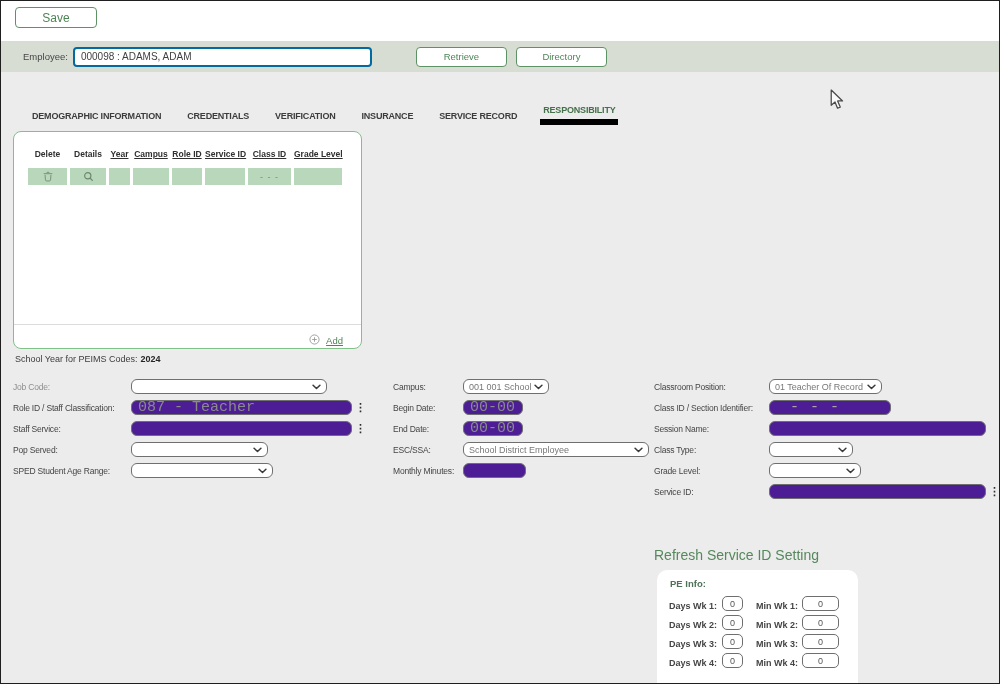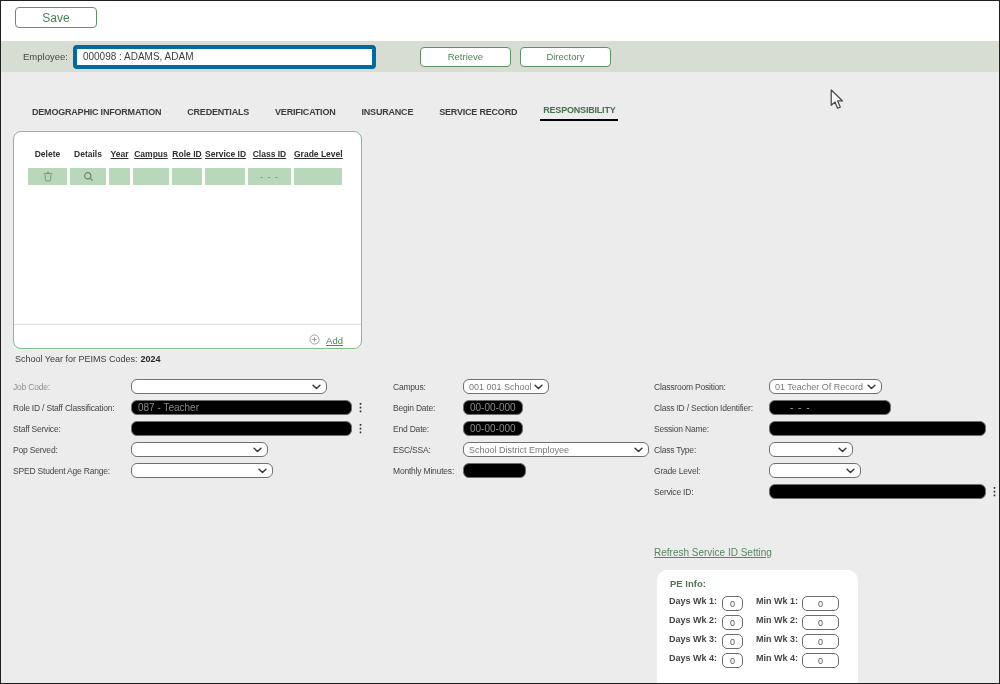--- a/index.html
+++ b/index.html
@@ -8,31 +8,31 @@
         font-family:"Liberation Sans",sans-serif;-webkit-font-smoothing:antialiased;}
   
   .topbar{position:absolute;top:0;left:0;right:0;height:40px;background:#ffffff;}
   .btn{display:flex;align-items:center;justify-content:center;background:#fff;
        border:1px solid #5d9364;border-radius:4px;color:#4e8456;cursor:pointer;box-sizing:border-box;}
   .btn-save{position:absolute;left:14px;top:6px;width:82px;height:21px;font-size:12px;}
   
   .empbar{position:absolute;top:40px;left:0;right:0;height:31px;background:#d7ddd2;
           display:flex;align-items:center;}
   .emp-label{margin-left:22px;font-size:9.5px;color:#474747;white-space:nowrap;}
-  .emp-input{margin-left:5px;width:283px;height:16px;border:4px solid #0369a1;border-radius:4px;
+  .emp-input{margin-left:5px;width:283px;height:16px;border:2px solid #0369a1;border-radius:4px;
              font-size:10px;color:#3f3f3f;padding:0 6px;background:#fff;
              font-family:"Liberation Sans",sans-serif;}
   .btn-retrieve{margin-left:44px;width:91px;height:20px;font-size:9.5px;}
   .btn-directory{margin-left:9px;width:91px;height:20px;font-size:9.5px;}
   
   .content{position:absolute;top:71px;left:0;right:0;bottom:0;}
   .tabs{position:absolute;left:28px;top:33px;display:flex;gap:20px;align-items:flex-end;text-align:right;}
   .tab{font-size:9px;font-weight:bold;letter-spacing:-0.2px;color:#3c3c3c;
        padding:0 3px 4px 3px;white-space:nowrap;cursor:pointer;}
-  .tab.active{color:#44704a;border-bottom:2px solid #000000;}
+  .tab.active{color:#44704a;border-bottom:6px solid #000000;}
   
   .gridbox{position:absolute;left:12px;top:59px;width:349px;height:218px;background:#fff;
            border:1px solid #82c08a;border-radius:8px;box-sizing:border-box;}
   .ghead{position:absolute;top:17px;left:14px;display:flex;}
   .gh{font-size:8.5px;font-weight:bold;color:#2f2f2f;text-align:center;white-space:nowrap;
       margin-right:3px;overflow:visible;}
   .gh.sortable{text-decoration:underline;cursor:pointer;}
   .grow{position:absolute;top:36px;left:14px;display:flex;}
   .gc{height:17px;background:#b9d7ba;margin-right:3px;display:flex;align-items:center;
       justify-content:center;box-sizing:border-box;}
@@ -49,35 +49,35 @@
   .col{position:absolute;}
   .col-left{left:12px;top:304px;}
   .col-mid{left:378px;top:304px;margin-left:14px;}
   .col-right{left:653px;top:304px;}
   .frow{display:flex;align-items:center;height:21px;}
   .flabel{font-size:8.5px;letter-spacing:-0.2px;color:#454545;white-space:nowrap;}
   .col-left  .flabel{min-width:118px;}
   .col-mid   .flabel{min-width:70px;}
   .col-right .flabel{min-width:115px;}
   .flabel.dim{color:#8f8f8f;}
-  .inp{height:15px;border:1px solid #6f6f6f;border-radius:6px;background:#000000;font-size:10px;
-       color:#8a8a8a;padding:0 6px;box-sizing:border-box;font-family:Liberation Sans, sans-serif;}
+  .inp{height:15px;border:1px solid #6f6f6f;border-radius:6px;background:#4c1d95;font-size:15px;
+       color:#8a8a8a;padding:0 6px;box-sizing:border-box;font-family:Liberation Mono, monospace;}
   .inp.dashed{color:#a8a8a8;padding-left:20px;letter-spacing:1px;}
   .sel{height:15px;border:1px solid #6f6f6f;border-radius:6px;background:#fff;display:flex;
        align-items:center;justify-content:space-between;padding:0 5px;box-sizing:border-box;cursor:pointer;}
   .selval{font-size:9px;color:#787878;white-space:nowrap;overflow:hidden;}
   .dots{font-size:11px;font-weight:bold;color:#2e2e2e;margin-left:3px;line-height:1;cursor:pointer;}
-  .refresh-link{position:absolute;left:653px;top:475px;font-size:10px;color:#55885c;
-                text-decoration:underline;cursor:pointer;}
+  .refresh-link{position:absolute;left:653px;top:475px;font-size:14px;color:#55885c;
+                cursor:pointer;}
   
   .pebox{position:absolute;left:656px;top:498px;width:201px;height:140px;background:#fff;
          border-radius:10px;}
   .pe-title{position:absolute;left:13px;top:8px;font-size:9.5px;font-weight:bold;color:#4f7257;}
   .pe-rows{position:absolute;left:12px;top:26px;right:6px;}
-  .perow{display:flex;align-items:flex-start;height:15px;margin-bottom:4px;}
+  .perow{display:flex;align-items:flex-end;height:15px;margin-bottom:4px;}
   .pl1{font-size:9px;font-weight:bold;color:#454545;min-width:53px;white-space:nowrap;}
   .pl2{font-size:9px;font-weight:bold;color:#454545;min-width:46px;margin-left:13px;white-space:nowrap;}
   .pe-inp{width:21px;height:15px;border:1px solid #6f6f6f;border-radius:5px;text-align:center;
           font-size:9px;color:#555;box-sizing:border-box;background:#fff;
           font-family:"Liberation Sans",sans-serif;padding:0;}
   .pe-inp.wide{width:37px;}
   .cursor{position:absolute;left:829px;top:88px;pointer-events:none;}
 </style>
 </head>
 <body>

